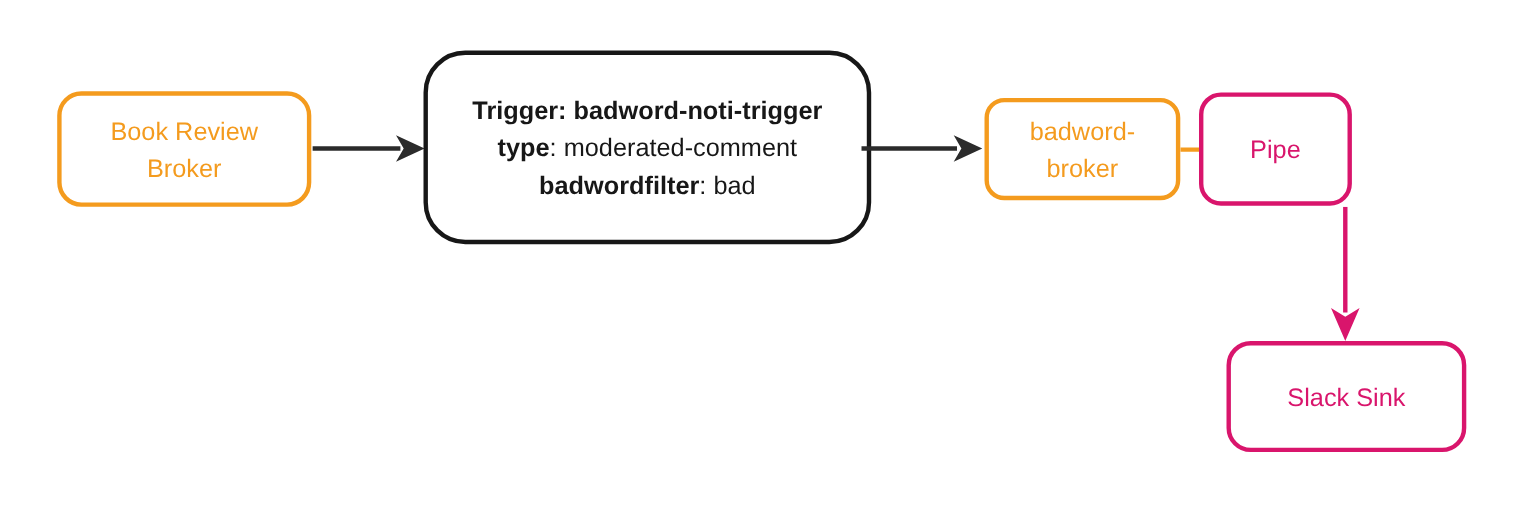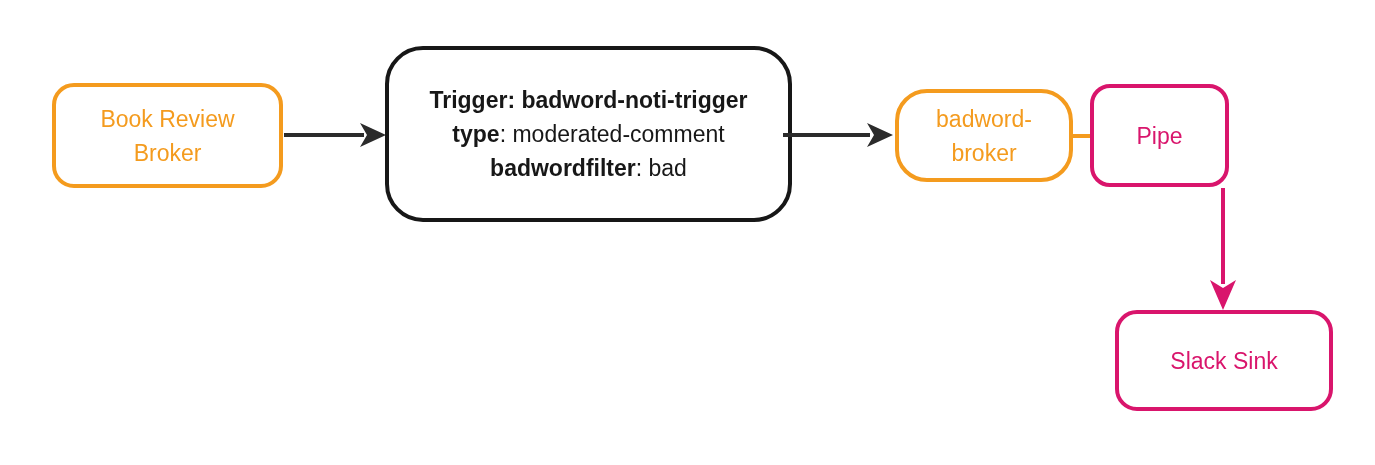--- a/index.html
+++ b/index.html
@@ -37,21 +37,21 @@
   .node--pink {
     border-color: var(--color-pink, #d9156c);
     color: var(--color-pink, #d9156c);
   }
   .node--black {
     border-color: var(--color-black, #171717);
     color: var(--color-black, #171717);
   }
   .node--book   { left: 52px;   top: 83px;  width: 231px; height: 105px; border-radius: 22px; }
   .node--trigger{ left: 385px;  top: 46px;  width: 407px; height: 176px; border-radius: 38px; }
-  .node--badword{ left: 895px;  top: 89px;  width: 178px; height: 93px;  border-radius: 32px; }
+  .node--badword{ left: 895px;  top: 89px;  width: 178px; height: 93px;  border-radius: 18px; }
   .node--pipe   { left: 1090px; top: 84px;  width: 139px; height: 103px; border-radius: 20px; align-items: center; }
   .node--slack  { left: 1115px; top: 310px; width: 218px; height: 101px; border-radius: 22px; align-items: center; }
   .trigger-line b { font-weight: 700; }
   .edge { position: absolute; display: block; }
   .edge--black  { color: var(--color-arrow-black, #2b2b2b); }
   .edge--orange { color: var(--color-orange, #f49b1e); }
   .edge--pink   { color: var(--color-pink, #d9156c); }
   .edge line    { stroke: currentColor; }
   .edge polygon { fill: currentColor; }
 </style>

